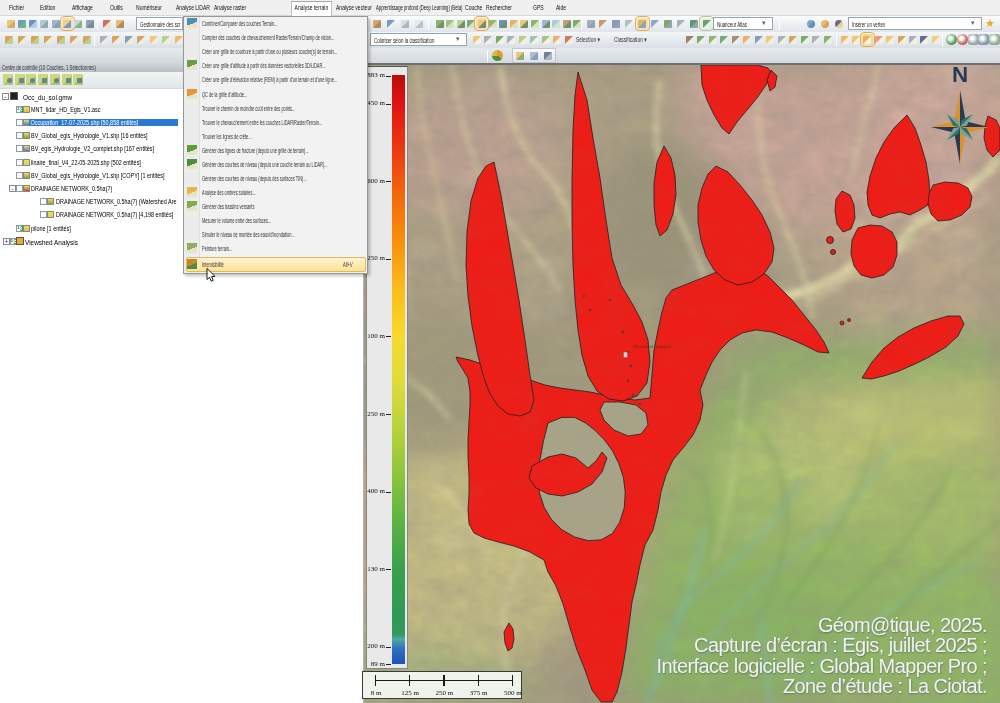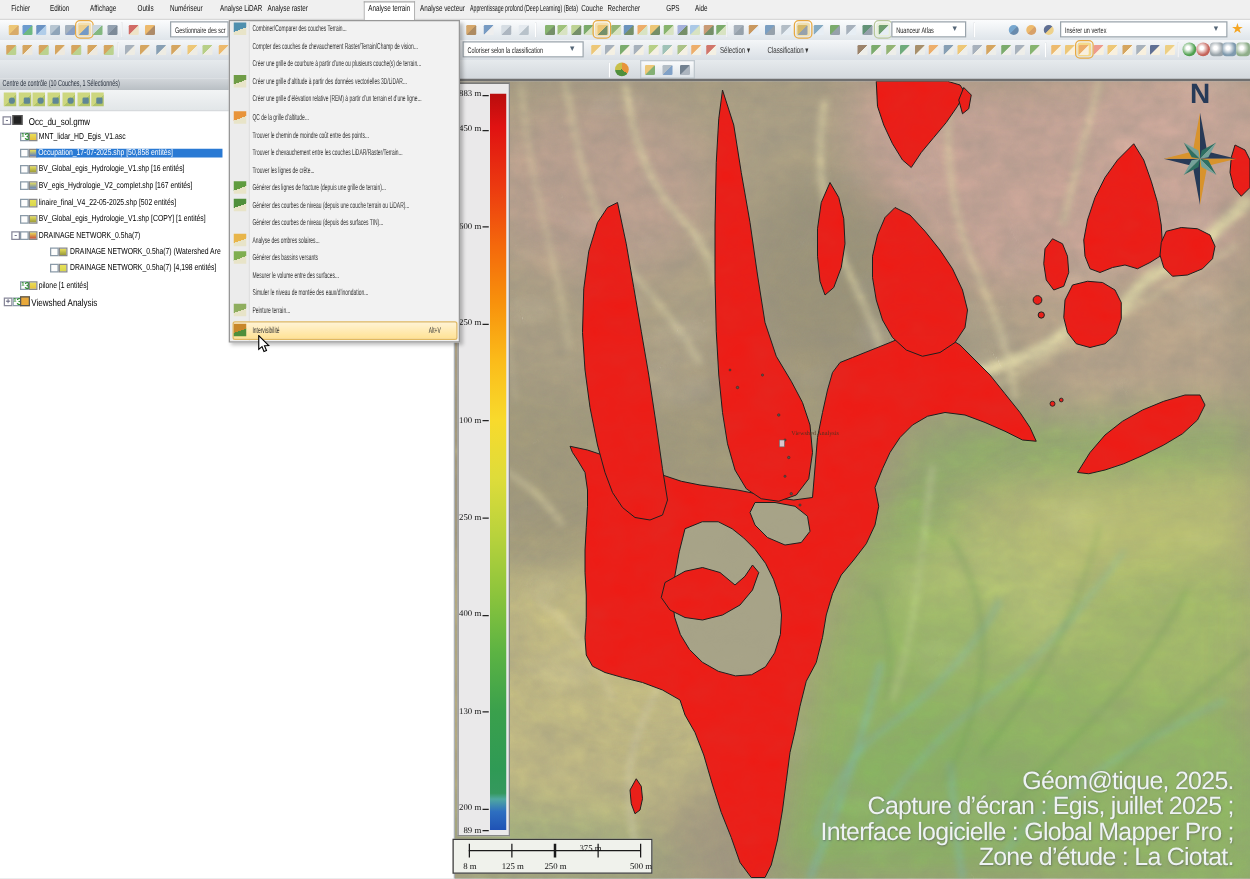--- a/index.html
+++ b/index.html
@@ -584,21 +584,21 @@
   </div>
 <div id="scaleb" class="abs">
     <div style="position:absolute;left:12px;top:8px;width:137px;height:1.2px;background:#1a1a1a"></div>
     <div style="position:absolute;left:12.0px;top:3px;width:1.2px;height:11px;background:#1a1a1a"></div>
     <div style="position:absolute;left:-2.0px;top:17px;width:30px;text-align:center;font-family:'Liberation Serif',serif;font-size:7px;color:#111">8 m</div>
     <div style="position:absolute;left:46.2px;top:3px;width:1.2px;height:11px;background:#1a1a1a"></div>
     <div style="position:absolute;left:32.2px;top:17px;width:30px;text-align:center;font-family:'Liberation Serif',serif;font-size:7px;color:#111">125 m</div>
     <div style="position:absolute;left:80.4px;top:3px;width:1.2px;height:11px;background:#1a1a1a"></div>
     <div style="position:absolute;left:66.4px;top:17px;width:30px;text-align:center;font-family:'Liberation Serif',serif;font-size:7px;color:#111">250 m</div>
     <div style="position:absolute;left:114.60000000000001px;top:3px;width:1.2px;height:11px;background:#1a1a1a"></div>
-    <div style="position:absolute;left:100.60000000000001px;top:3px;width:30px;font-family:'Liberation Serif',serif;font-size:7px;color:#111">375 m</div>
+    <div style="position:absolute;left:100.60000000000001px;top:17px;width:30px;text-align:center;font-family:'Liberation Serif',serif;font-size:7px;color:#111">375 m</div>
     <div style="position:absolute;left:148.8px;top:3px;width:1.2px;height:11px;background:#1a1a1a"></div>
     <div style="position:absolute;left:134.8px;top:17px;width:30px;text-align:center;font-family:'Liberation Serif',serif;font-size:7px;color:#111">500 m</div>
   </div>
 <div id="caption" class="abs">Géom@tique, 2025.<br>Capture d’écran : Egis, juillet 2025 ;<br>Interface logicielle : Global Mapper Pro ;<br>Zone d’étude : La Ciotat.</div>
 <div id="dmenu" class="abs">
     <div class="gut"></div>
     <div class="mi" style="top:3.2px">Combiner/Comparer des couches Terrain...</div>
     <div class="mico" style="top:1.2000000000000002px;background:linear-gradient(160deg,#4f8fae 55%,#e8e4c8 55%)"></div>
     <div class="mi" style="top:17.26px">Compter des couches de chevauchement Raster/Terrain/Champ de vision...</div>
     <div class="mi" style="top:31.32px">Créer une grille de courbure à partir d’une ou plusieurs couche(s) de terrain...</div>

